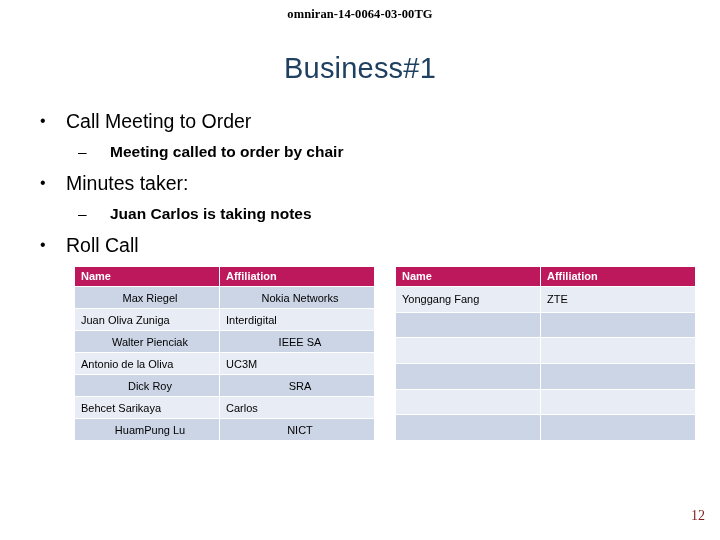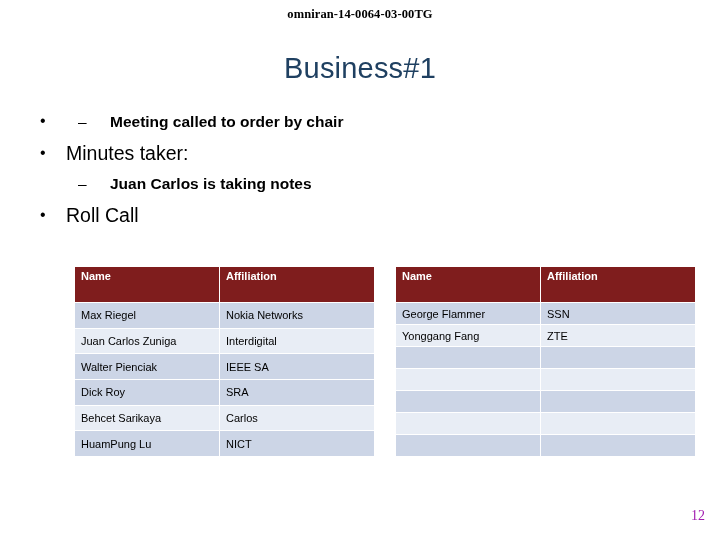--- a/index.html
+++ b/index.html
@@ -99,97 +99,101 @@
   }
 
   .roster-table {
     width: 288px;
     border-collapse: separate;
     border-spacing: 0 1px;
     table-layout: fixed;
   }
 
   .roster-table th {
-    background: #7f1d1d;
+    background: #be185d;
     color: #ffffff;
     font-size: 11px;
     font-weight: bold;
     text-align: left;
-    padding: 3px 0 20px 6px;
+    padding: 3px 0 4px 6px;
     height: 19px;
     border: none;
   }
 
   .roster-table td {
     font-size: 11px;
     color: #000000;
     text-align: left;
     padding: 3px 0 3px 6px;
     height: 21px;
     border: none;
     white-space: nowrap;
     overflow: hidden;
   }
 
-  .roster-table tbody tr.row-dark td { background: #ccd5e6; }
+  .roster-table tbody tr.row-dark td { background: #ccd5e6; text-align: center; }
   .roster-table tbody tr.row-light td { background: #e8edf5; }
 
   .col-name { width: 145px; }
   .col-aff  { width: 154px; }
 
   .roster-table th.col-name,
   .roster-table td.col-name { border-right: 1px solid #ffffff; }
 
   
   .page-number {
     position: absolute;
     right: 15px;
     bottom: 16px;
     font-family: "Liberation Serif", serif;
     font-size: 14px;
-    color: #a21caf;
+    color: #7f1d1d;
   }
 </style>
 </head>
 <body>
 
 <div class="slide">
 
   <div class="doc-header">omniran-14-0064-03-00TG</div>
 
   <div class="slide-title">Business#1</div>
 
   <div class="body">
-      <div class="bullet-l1"><span class="marker">•</span></div>
+      <div class="bullet-l1"><span class="marker">•</span><span>Call Meeting to Order</span></div>
       <div class="bullet-l2"><span class="marker">–</span><span>Meeting called to order by chair</span></div>
       <div class="bullet-l1"><span class="marker">•</span><span>Minutes taker:</span></div>
       <div class="bullet-l2"><span class="marker">–</span><span>Juan Carlos is taking notes</span></div>
       <div class="bullet-l1"><span class="marker">•</span><span>Roll Call</span></div>
     </div>
 
   <div class="tables">
       <table class="roster-table">
         <thead>
           <tr>
             <th class="col-name">Name</th>
             <th class="col-aff">Affiliation</th>
           </tr>
         </thead>
         <tbody>
           <tr class="row-dark">
             <td class="col-name">Max Riegel</td>
             <td class="col-aff">Nokia Networks</td>
           </tr>
           <tr class="row-light">
-            <td class="col-name">Juan Carlos Zuniga</td>
+            <td class="col-name">Juan Oliva Zuniga</td>
             <td class="col-aff">Interdigital</td>
           </tr>
           <tr class="row-dark">
             <td class="col-name">Walter Pienciak</td>
             <td class="col-aff">IEEE SA</td>
+          </tr>
+          <tr class="row-light">
+            <td class="col-name">Antonio de la Oliva</td>
+            <td class="col-aff">UC3M</td>
           </tr>
           <tr class="row-dark">
             <td class="col-name">Dick Roy</td>
             <td class="col-aff">SRA</td>
           </tr>
           <tr class="row-light">
             <td class="col-name">Behcet Sarikaya</td>
             <td class="col-aff">Carlos</td>
           </tr>
           <tr class="row-dark">
@@ -199,24 +203,20 @@
         </tbody>
       </table>
       <table class="roster-table">
         <thead>
           <tr>
             <th class="col-name">Name</th>
             <th class="col-aff">Affiliation</th>
           </tr>
         </thead>
         <tbody>
-          <tr class="row-dark">
-            <td class="col-name">George Flammer</td>
-            <td class="col-aff">SSN</td>
-          </tr>
           <tr class="row-light">
             <td class="col-name">Yonggang Fang</td>
             <td class="col-aff">ZTE</td>
           </tr>
           <tr class="row-dark">
             <td class="col-name"></td>
             <td class="col-aff"></td>
           </tr>
           <tr class="row-light">
             <td class="col-name"></td>

